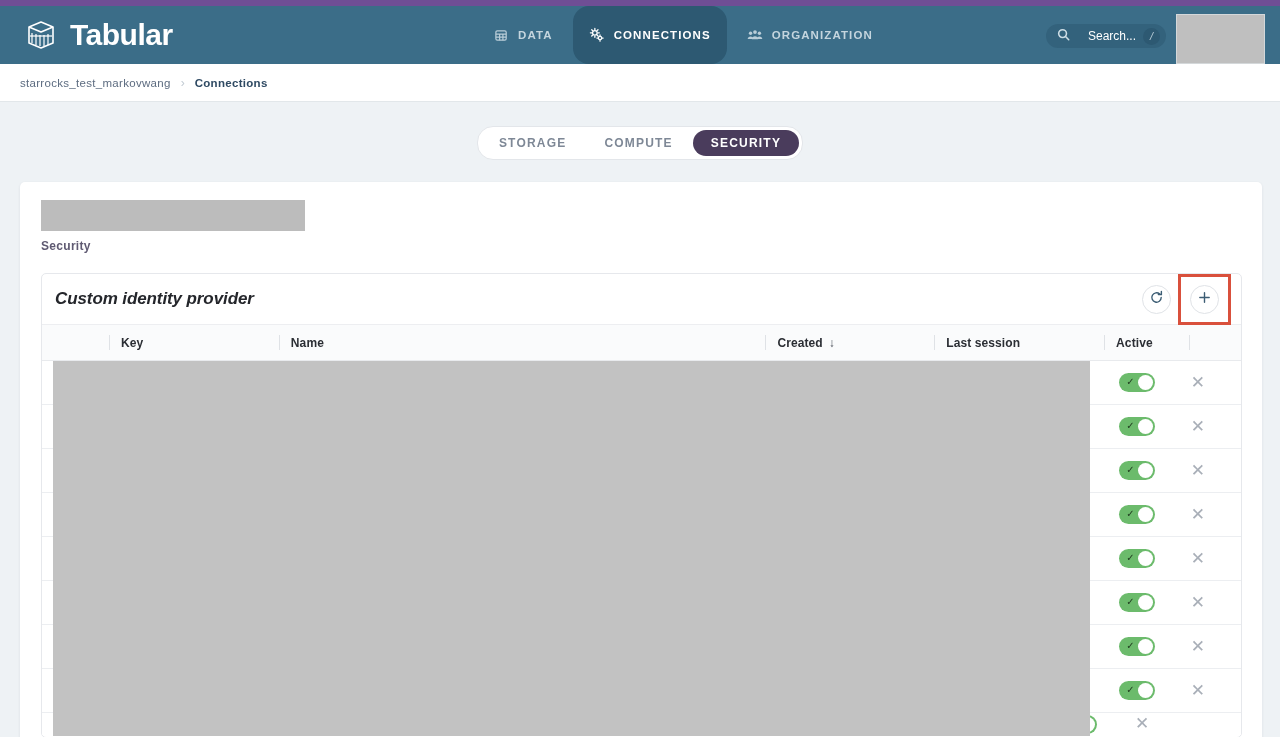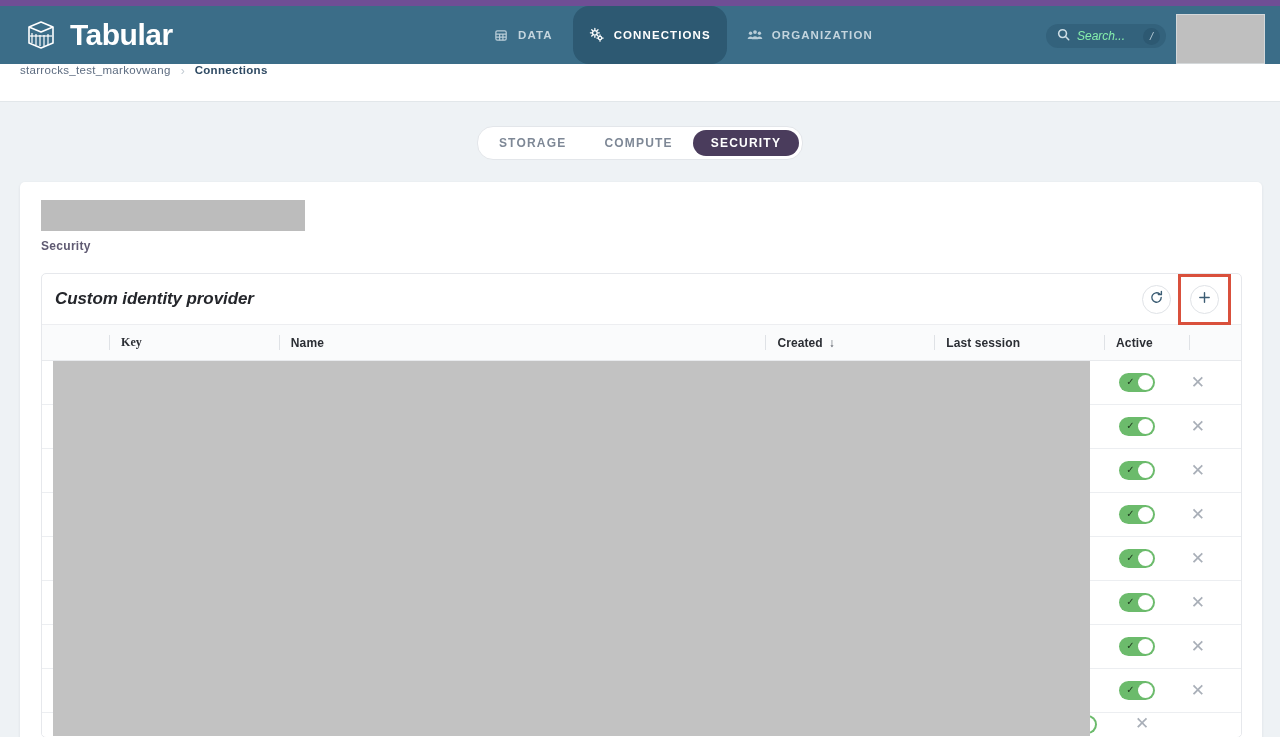--- a/index.html
+++ b/index.html
@@ -79,23 +79,23 @@
     align-items: center;
     gap: 7px;
     background: #33627c;
     border-radius: 13px;
     padding: 3px 6px 3px 11px;
     width: 120px;
     cursor: text;
   }
   .search-ph {
     flex: 1;
-    color: #86efac;
+    color: #ffffff;
     font-size: 12px;
-    font-style: italic;
+    text-align: right;
   }
   .slash-key {
     width: 17px; height: 17px;
     border-radius: 50%;
     background: #2d5972;
     color: #b9cdd8;
     font-size: 11px;
     display: flex;
     align-items: center;
     justify-content: center;
@@ -109,21 +109,21 @@
     height: 50px;
     background: #bfbfbf;
     border: 1px solid #d4d8da;
   }
 
   
   .crumbbar {
     height: 38px;
     background: #ffffff;
     display: flex;
-    align-items: flex-start;
+    align-items: center;
     padding-left: 20px;
     gap: 10px;
     border-bottom: 1px solid #e2e7ea;
   }
   .crumb {
     font-size: 11.5px;
     color: #5d6c80;
     letter-spacing: 0.3px;
     cursor: pointer;
   }
@@ -234,21 +234,21 @@
   }
   .th {
     display: flex;
     align-items: center;
     gap: 6px;
     padding-left: 11px;
     border-left: 1px solid #dfe2e6;
     height: 15px;
     letter-spacing: 0.1px;
   }
-  .c-key    { width: 170px; margin-left: 67px; font-family: Liberation Serif, serif; }
+  .c-key    { width: 170px; margin-left: 67px; }
   .c-name   { width: 487px; }
   .c-crt    { width: 169px; }
   .c-sess   { width: 170px; }
   .c-act    { width: 85px; }
   .c-del    { width: 52px; }
 
   .tbody { position: relative; background: #fff; }
   .trow {
     display: flex;
     align-items: center;

